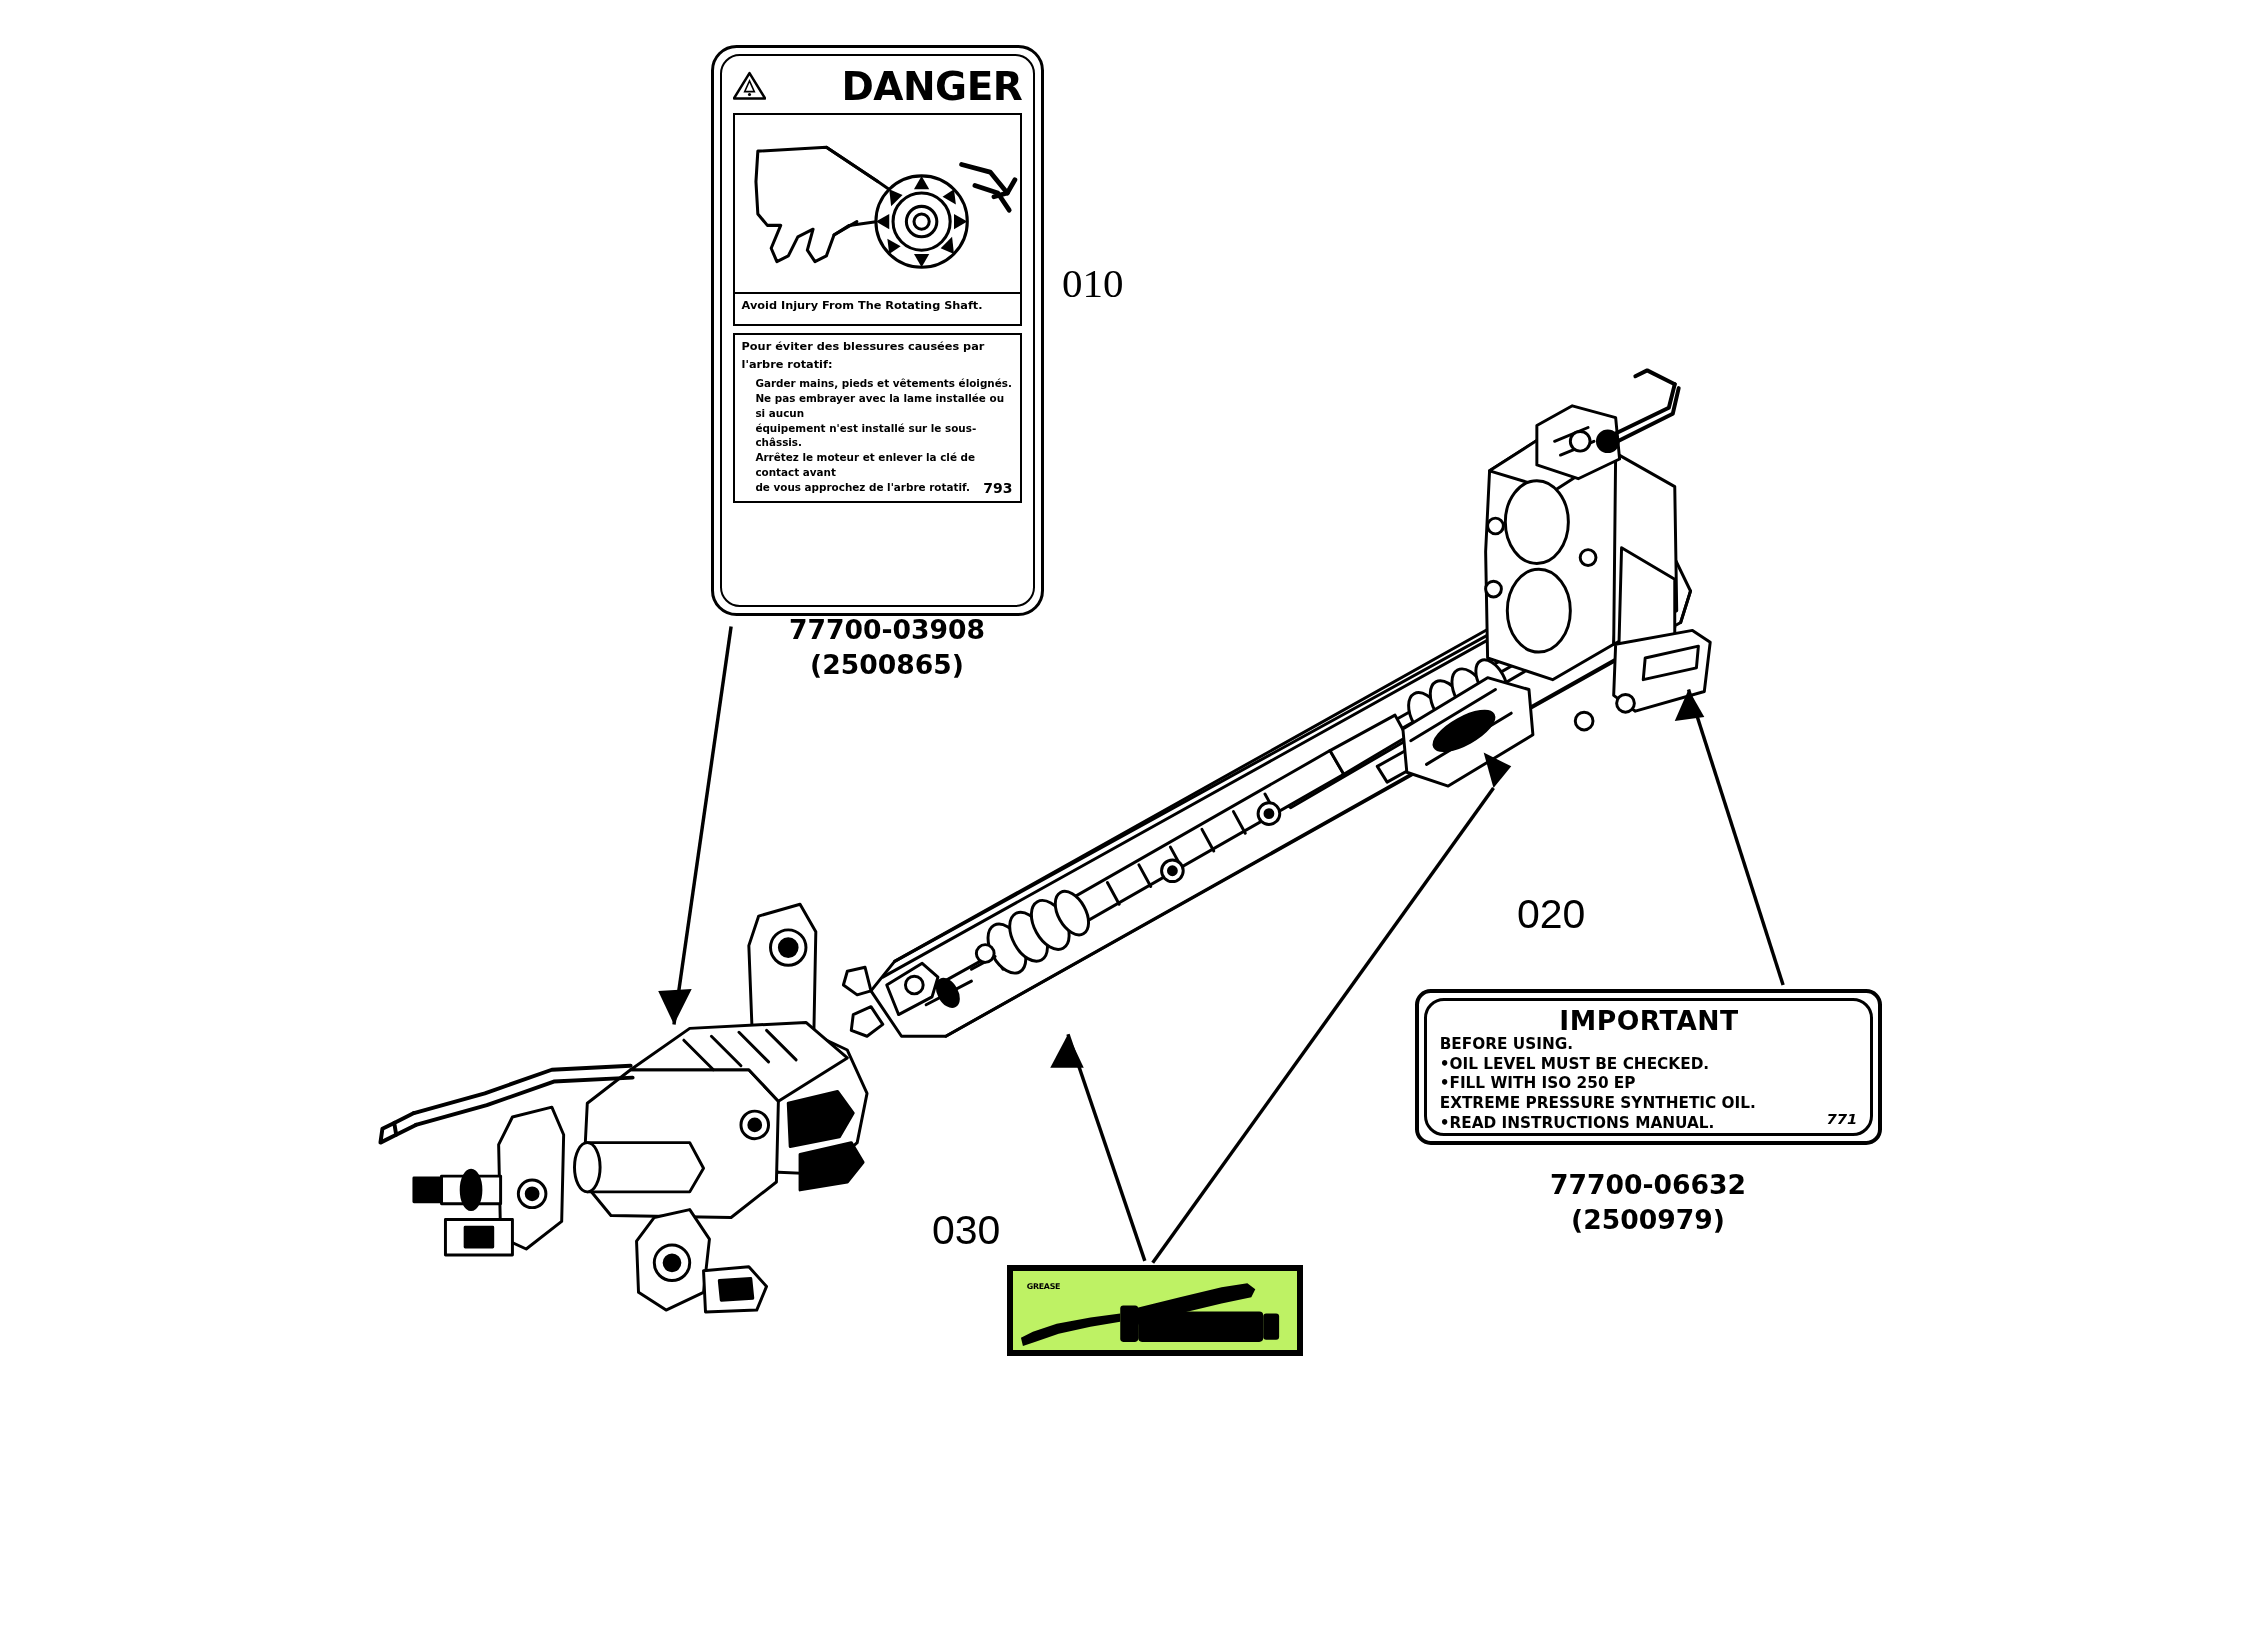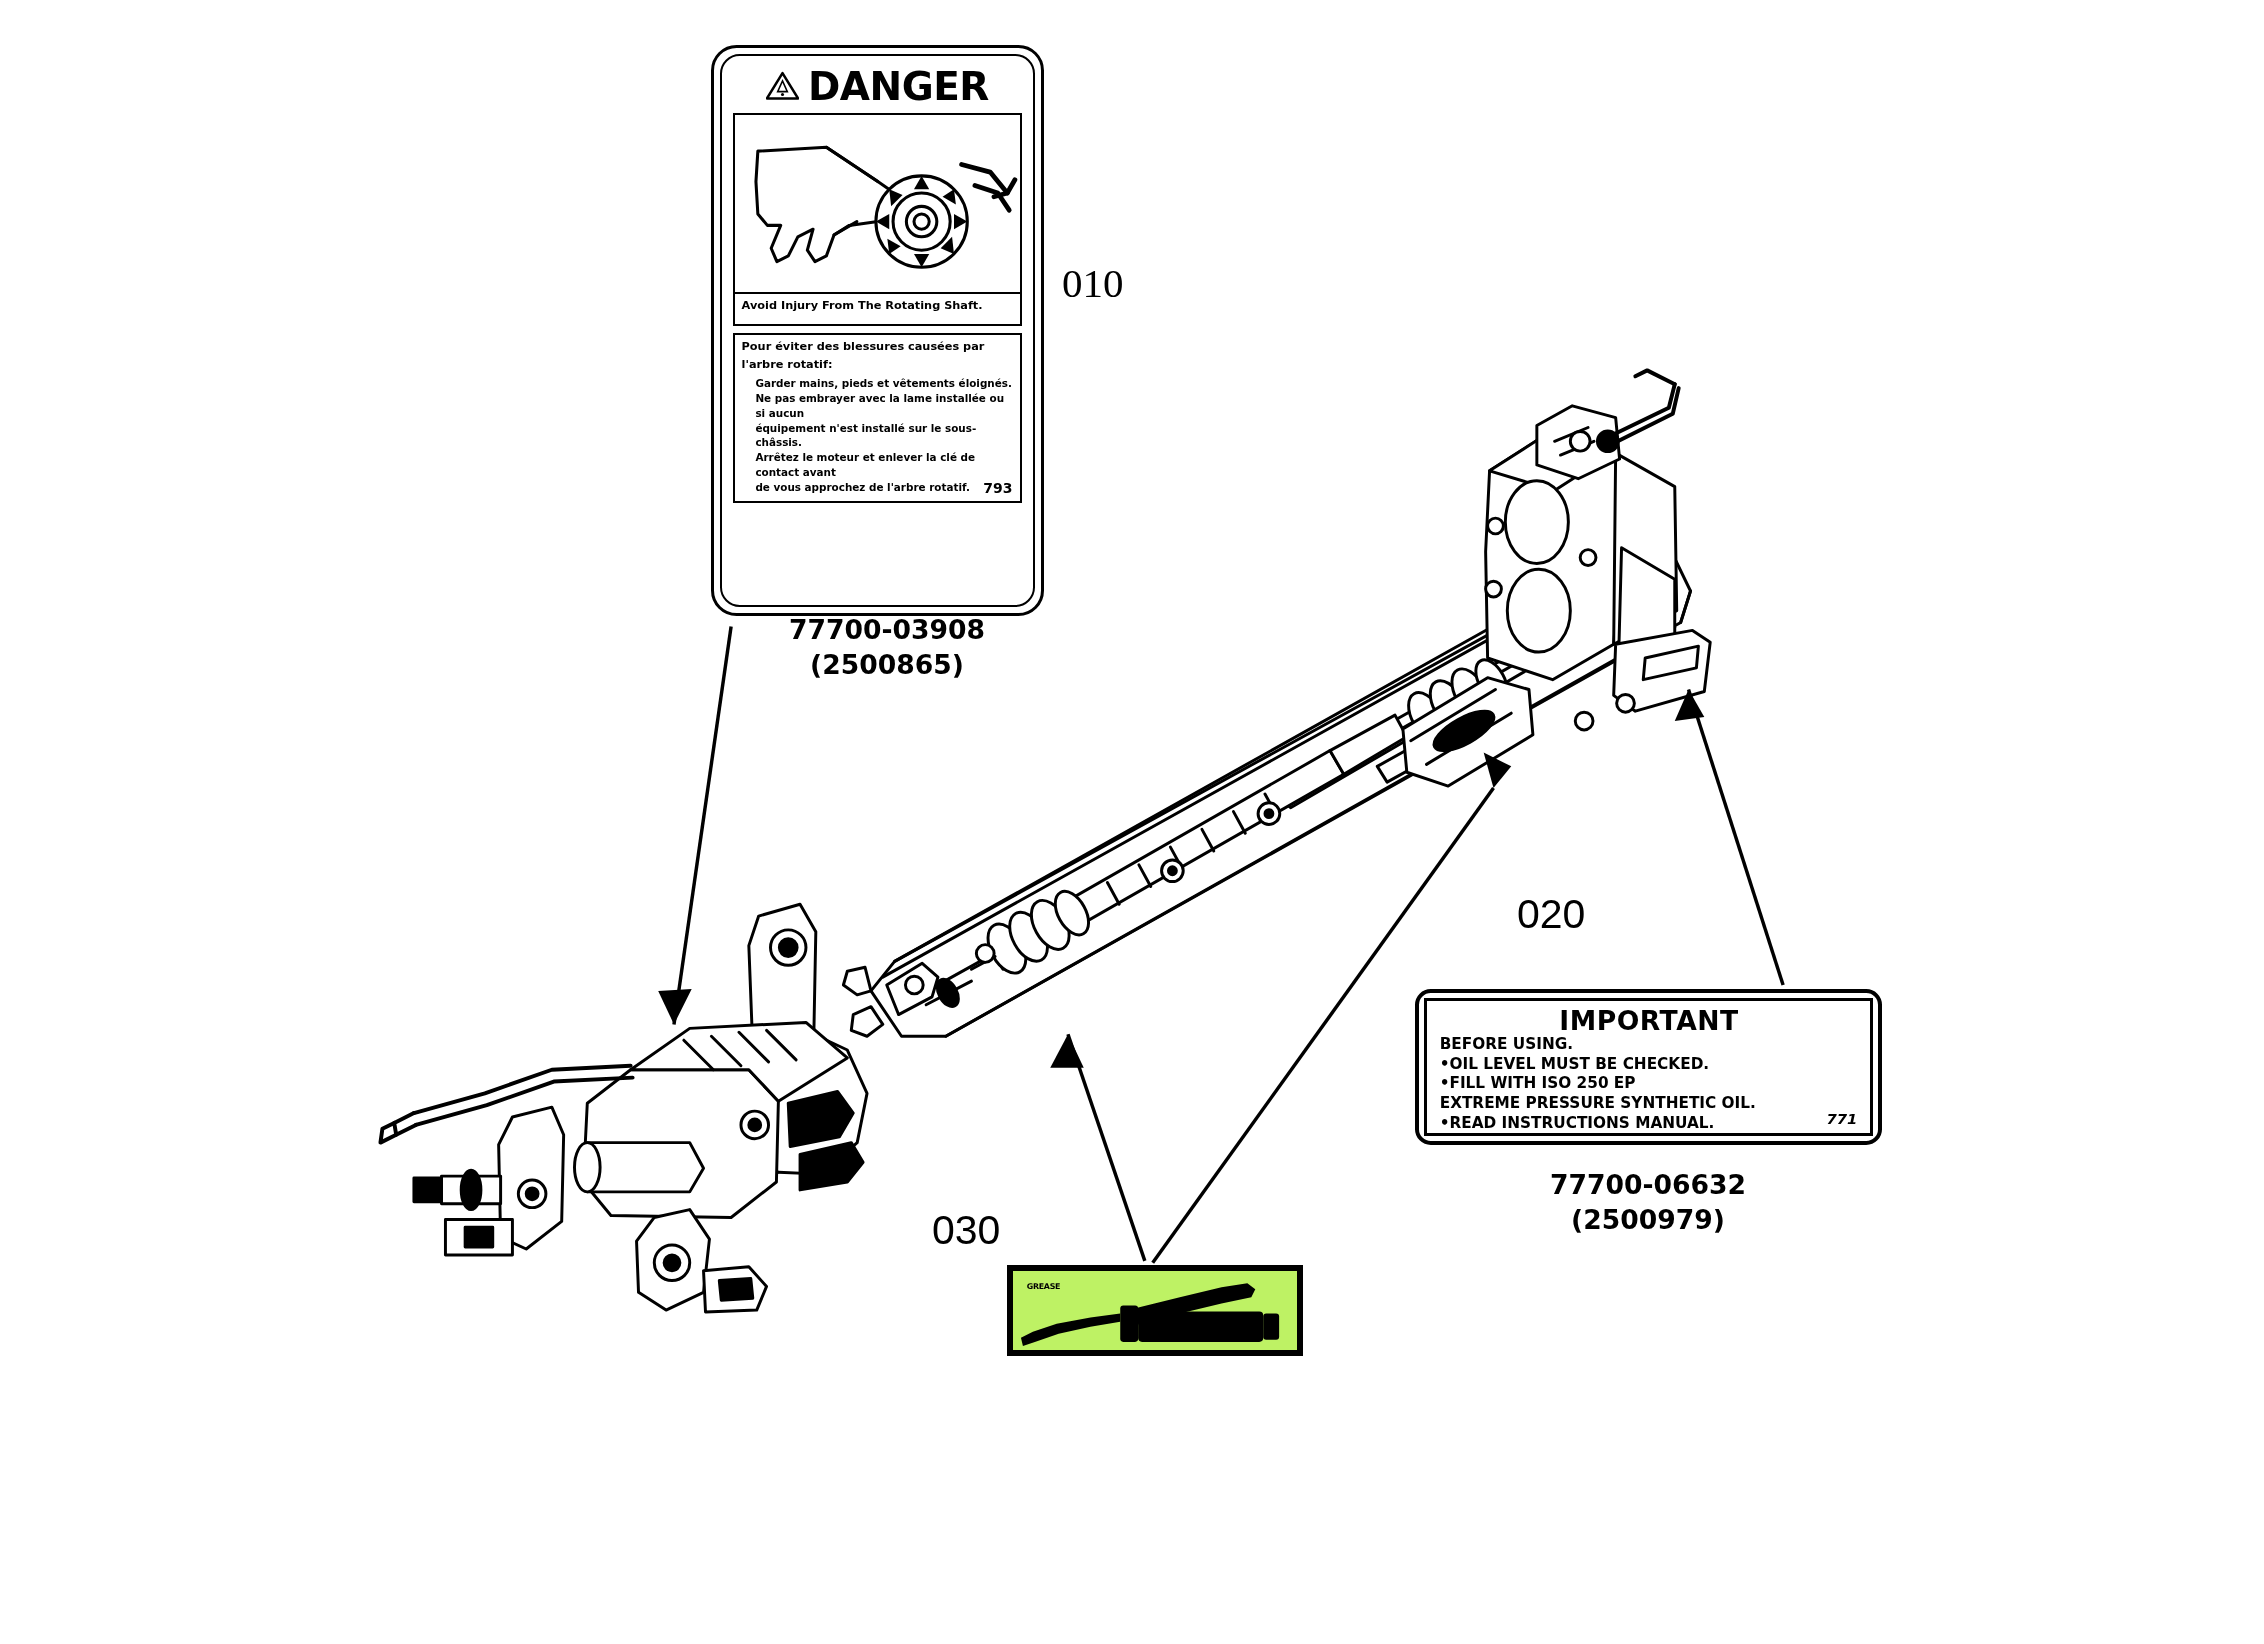--- a/index.html
+++ b/index.html
@@ -39,21 +39,21 @@
     border: 2px solid #000;
     border-radius: 19.7px;
     box-sizing: border-box;
     padding: 8.9px 10.8px 9.9px 10.8px;
     display: flex;
     flex-direction: column;
   }
   #danger-header {
     display: flex;
     align-items: center;
-    justify-content: center;
+    justify-content: space-between;
     gap: 8.9px;
     height: 43px;
     flex: 0 0 auto;
   }
   #danger-title {
     font-family: "DejaVu Sans", sans-serif;
     font-weight: 700;
     font-size: 39px;
     letter-spacing: -0.5px;
     line-height: 1;
@@ -118,21 +118,21 @@
     height: 156px;
     border: 4.9px solid #000;
     border-radius: 15.8px;
     background: #fff;
     box-sizing: border-box;
   }
   #important-label-inner {
     position: absolute;
     left: 4.9px; top: 4.9px; right: 4.9px; bottom: 4.9px;
     border: 3px solid #000;
-    border-radius: 0;
+    border-radius: 20px;
     box-sizing: border-box;
     padding: 5.9px 11.8px 5.9px 12.8px;
     position: absolute;
   }
   #important-title {
     text-align: center;
     font-family: "DejaVu Sans", sans-serif;
     font-weight: 700;
     font-size: 26.6px;
     line-height: 1.05;

